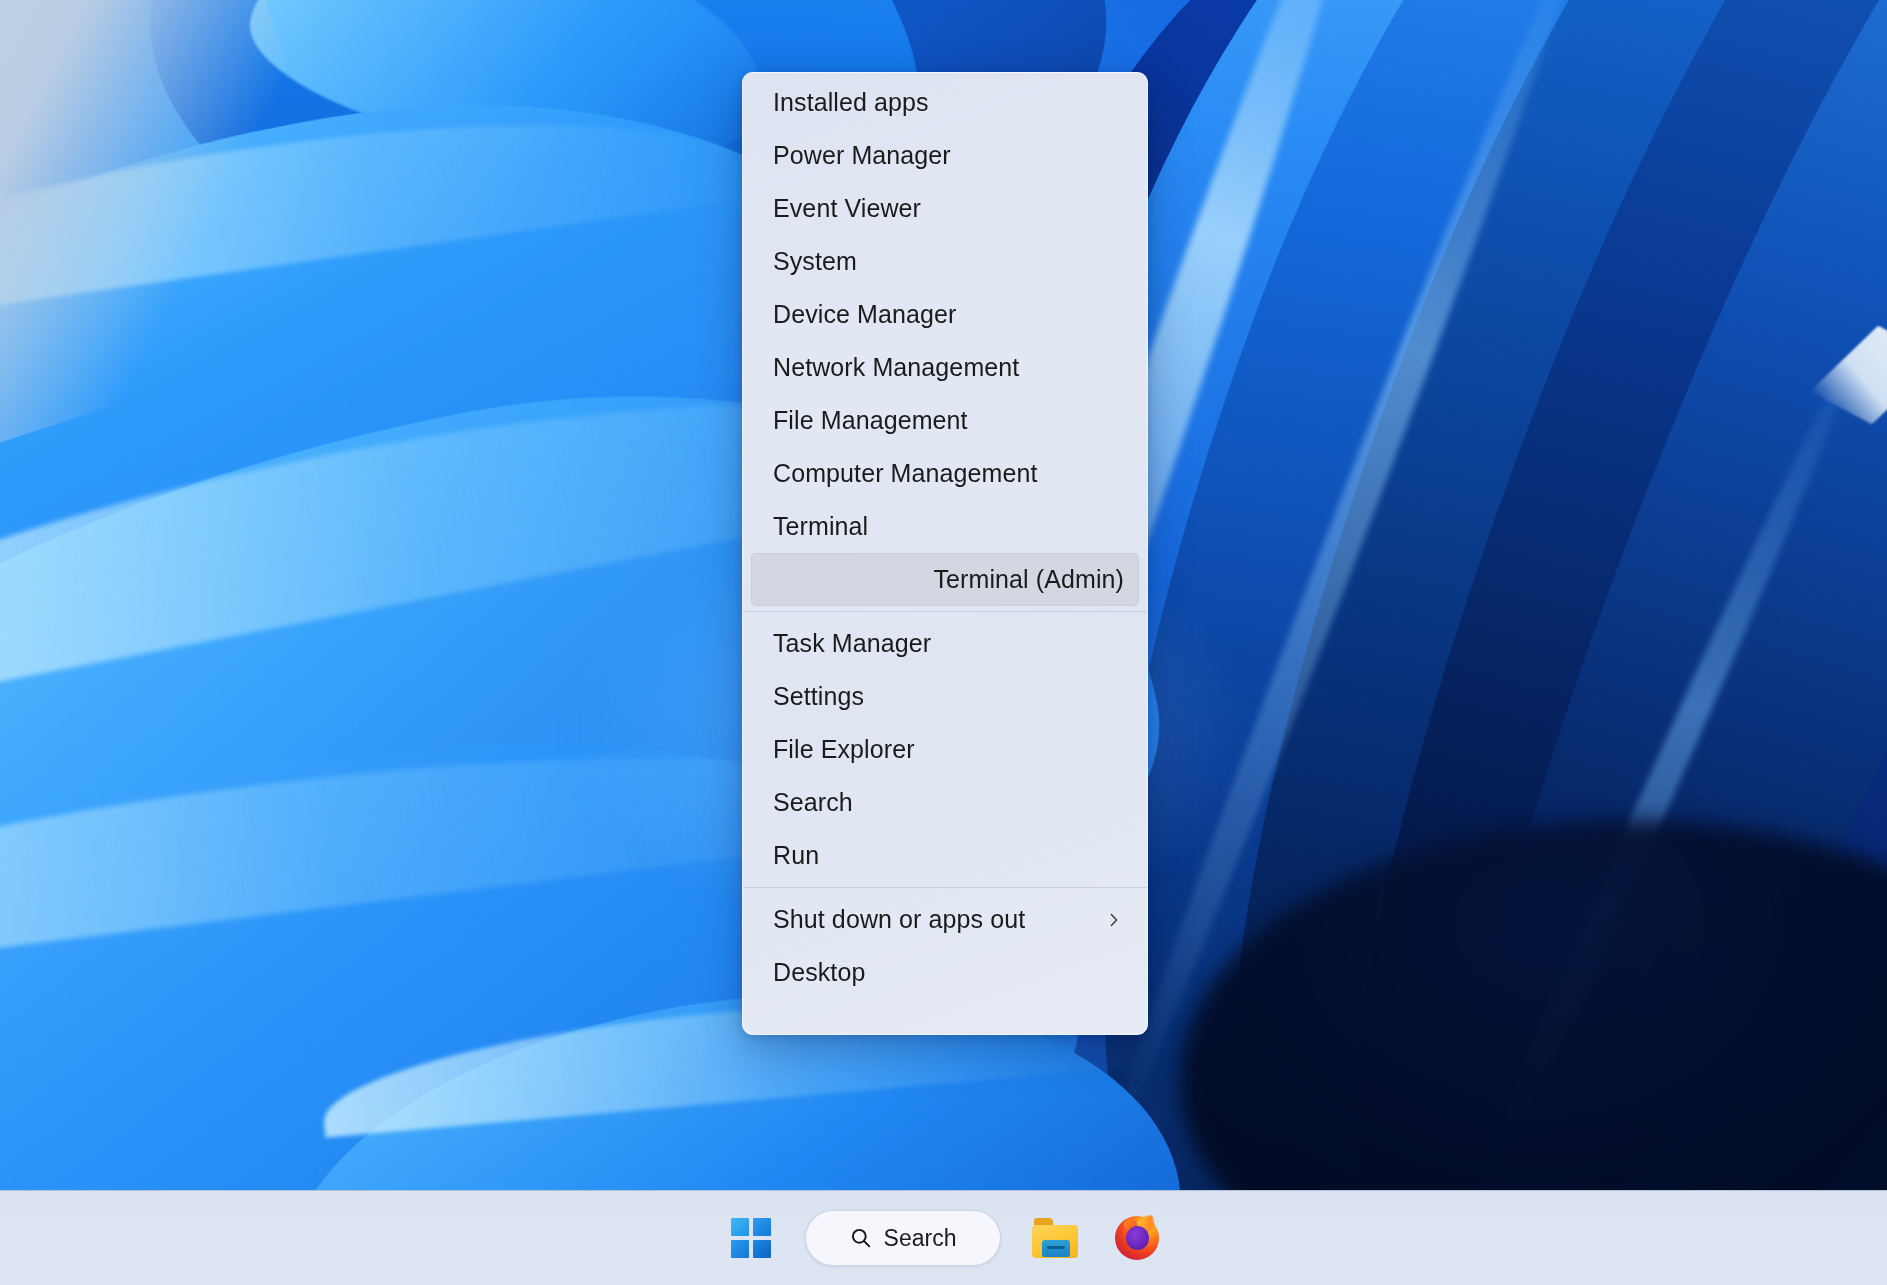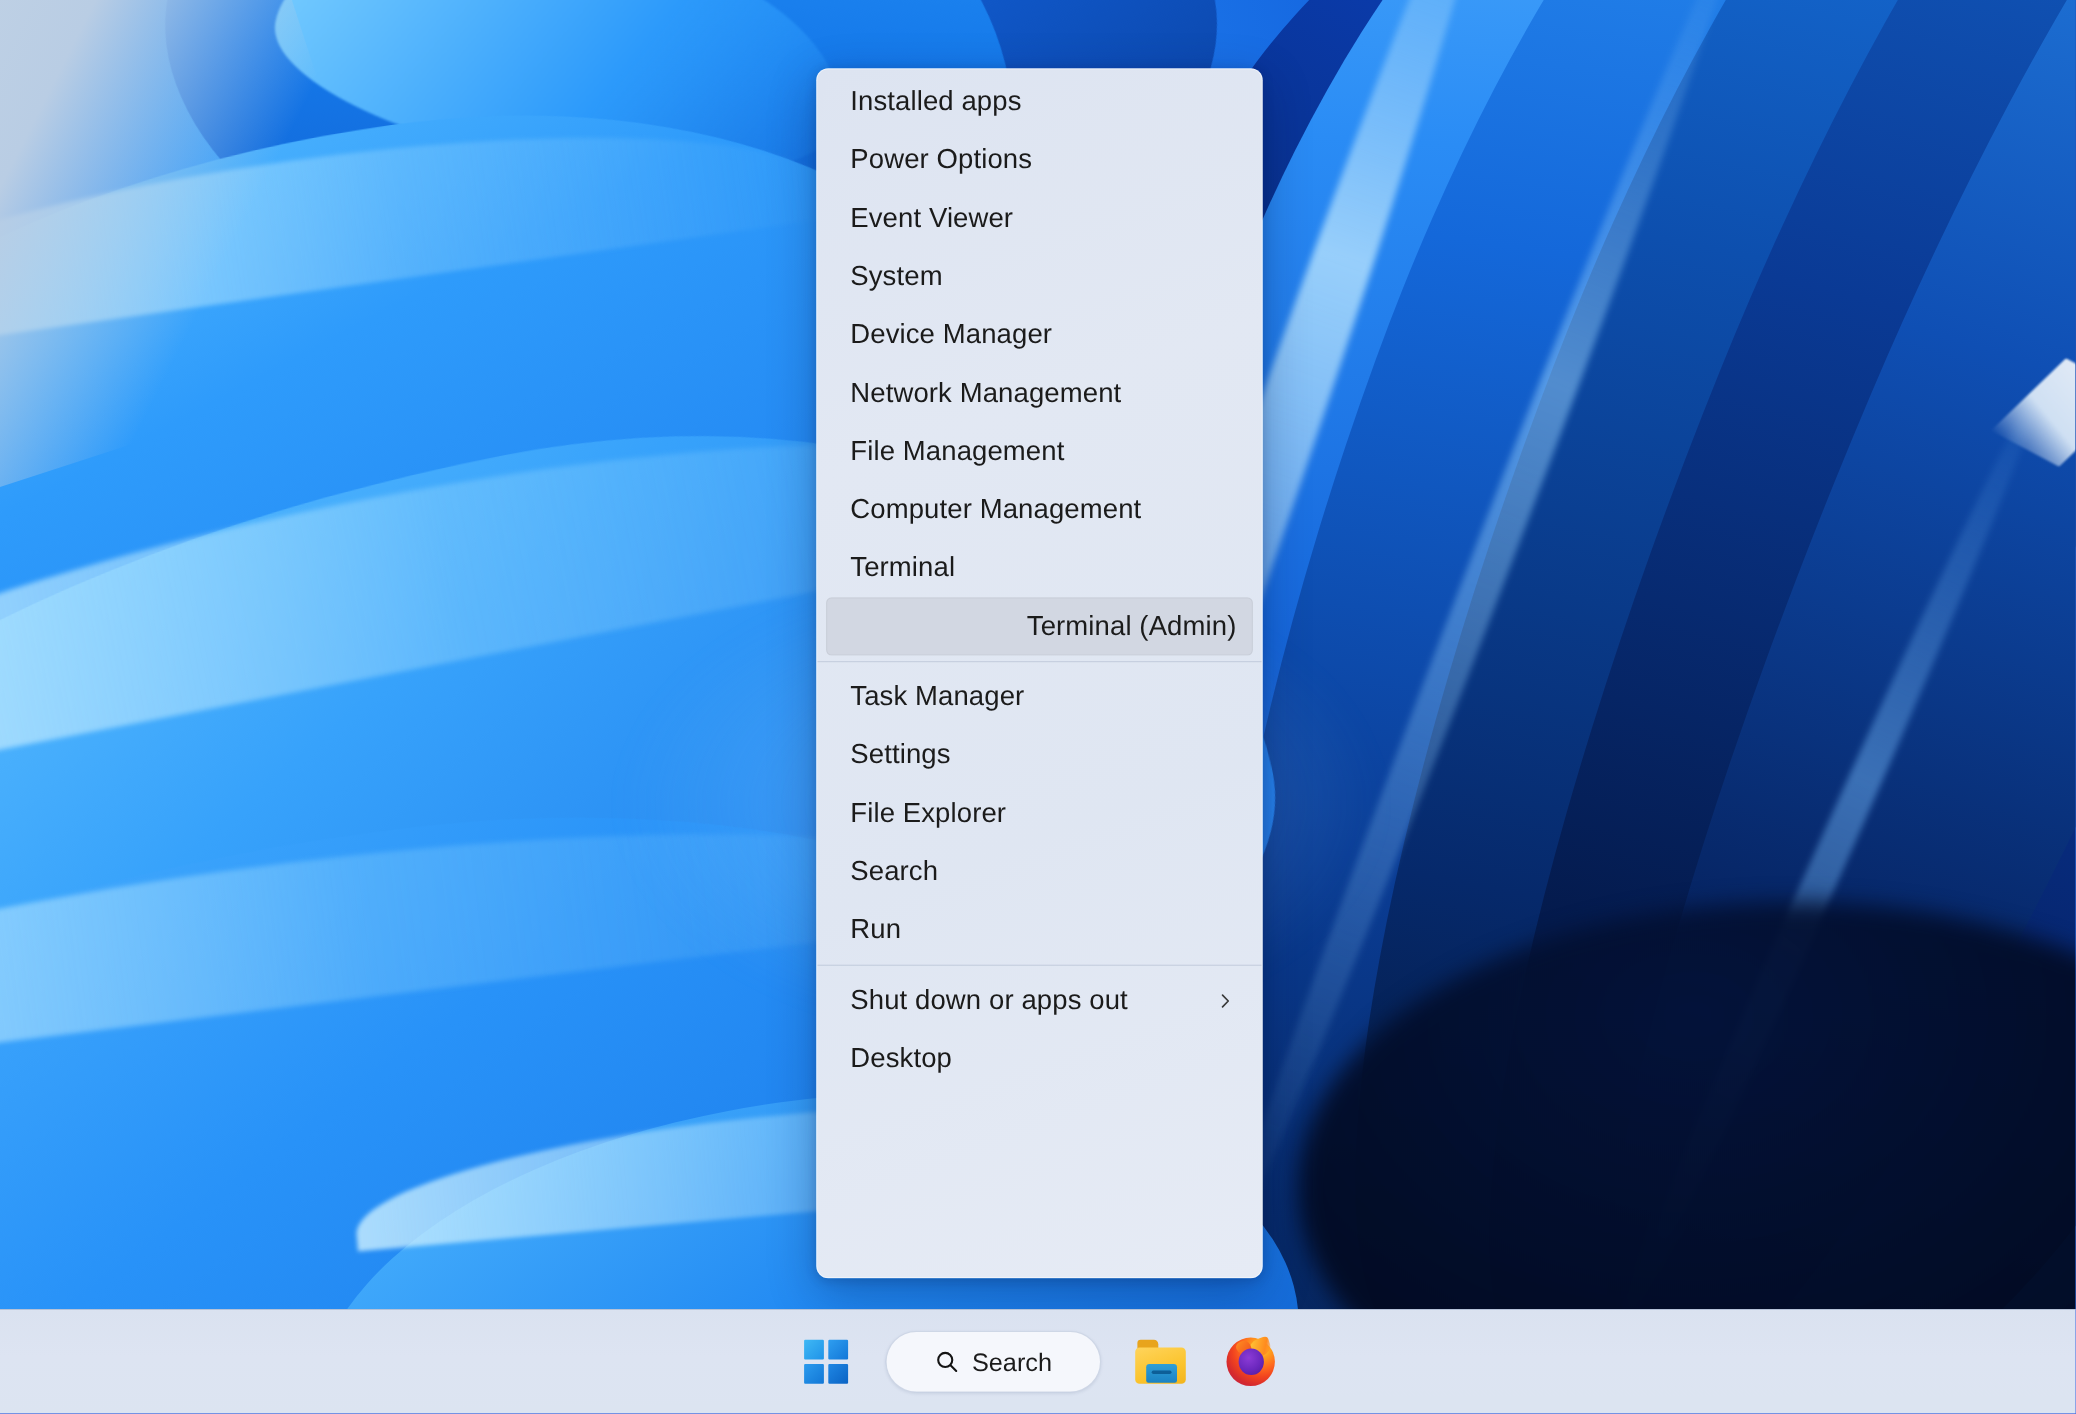--- a/index.html
+++ b/index.html
@@ -217,23 +217,23 @@
     background: linear-gradient(90deg, rgba(205,240,255,.8), rgba(165,222,255,.25) 60%, rgba(165,222,255,0));
     border-radius: 60% 60% 40% 40% / 100% 100% 0 0;
     transform: rotate(-5deg);
     filter: blur(2px);
   }
 
   
   #winx-menu {
     position: absolute;
     left: 742px;
-    top: 62px;
+    top: 72px;
     width: 406px;
-    height: 1100px;
+    height: 963px;
     background: linear-gradient(160deg, #dde4f1 0%, #e2e8f3 30%, #dfe6f2 62%, #e6ebf5 100%);
     border: 1px solid rgba(255,255,255,0.55);
     border-radius: 11px;
     box-shadow: 0 14px 44px rgba(0,20,70,0.30), 0 2px 10px rgba(0,15,60,0.18);
     overflow: hidden;
     padding-top: 3px;
     box-sizing: border-box;
   }
 
   .menu-group { display: block; }
@@ -435,21 +435,21 @@
     <div class="wp-layer glow-center"></div>
     <div class="wp-layer wp-corner-haze"></div>
   </div>
 
   <div id="winx-menu">
       <div class="menu-group">
         <div class="menu-item">
           <span class="label">Installed apps</span>
         </div>
         <div class="menu-item">
-          <span class="label">Power Options</span>
+          <span class="label">Power Manager</span>
         </div>
         <div class="menu-item">
           <span class="label">Event Viewer</span>
         </div>
         <div class="menu-item">
           <span class="label">System</span>
         </div>
         <div class="menu-item">
           <span class="label">Device Manager</span>
         </div>

